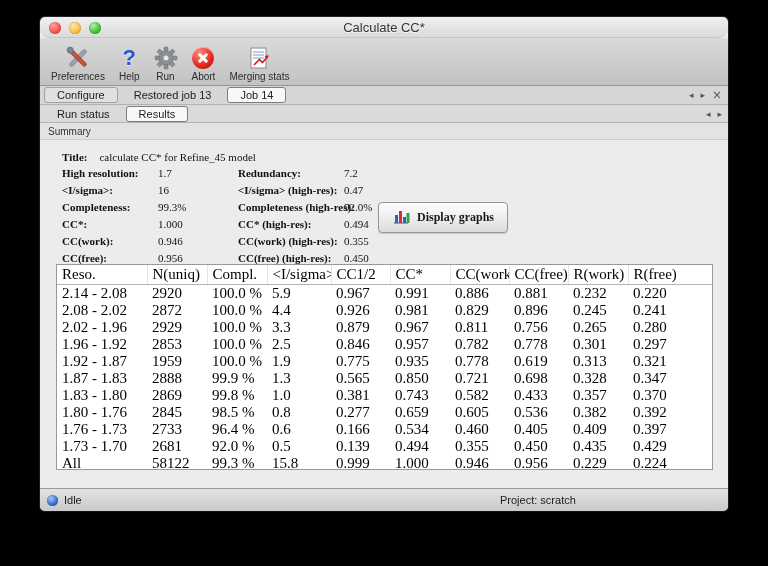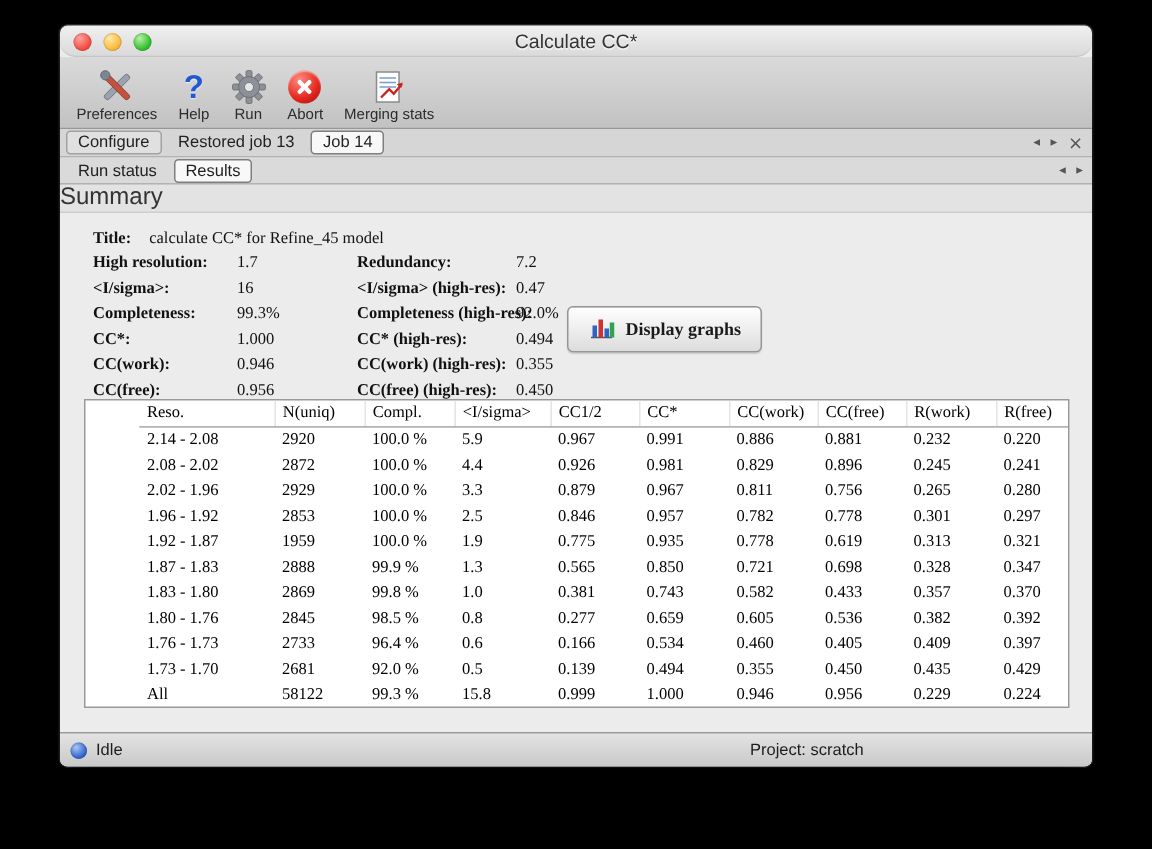--- a/index.html
+++ b/index.html
@@ -36,50 +36,50 @@
                   box-shadow:inset 0 1px 1px rgba(255,255,255,.5); }
   .xbar { position:absolute; left:50%; top:50%; width:12px; height:3px; background:#fff; border-radius:1.5px; }
   .xbar.a { transform:translate(-50%,-50%) rotate(45deg); }
   .xbar.b { transform:translate(-50%,-50%) rotate(-45deg); }
 
   
   .tabrow { flex:0 0 19px; background:#d6d6d6; border-bottom:1px solid #b2b2b2;
             display:flex; align-items:center; padding:0 4px; position:relative;
             font-size:11px; color:#222; }
   .tabrow.sub { flex:0 0 18px; background:#dadada; }
-  .tab { padding:0 7px; margin-right:3px; border-radius:3px; border:1px solid transparent; line-height:14px; white-space:nowrap; }
+  .tab { padding:0 12px; margin-right:3px; border-radius:3px; border:1px solid transparent; line-height:14px; white-space:nowrap; }
   .tab.boxed  { border-color:#a2a2a2; background:#e0e0e0; }
   .tab.active { border-color:#7e7e7e; background:#f8f8f8; }
   .tabnav { position:absolute; right:6px; top:0; height:100%; display:flex; align-items:center;
             gap:7px; color:#555; font-size:9px; font-family:"DejaVu Sans",sans-serif; }
   .tabnav .x { font-size:12px; line-height:10px; }
 
   .sectionrow { flex:0 0 17px; background:#e3e3e3; border-bottom:1px solid #cdcdcd;
-                font-size:16px; color:#333; display:flex; align-items:center; }
+                font-size:10px; color:#333; display:flex; align-items:center; padding-left:8px; }
 
   
   .content { flex:1 1 auto; background:#ececec; position:relative; overflow:hidden;font-family:Liberation Serif, serif; }
   .summary { position:absolute; left:22px; top:8px; right:16px; }
   .trow { display:flex; gap:12px; font-size:11px; height:17px; align-items:center; }
   .lbl { font-weight:bold; color:#111; white-space:nowrap; }
   .val { color:#111; white-space:nowrap; }
   .sgrid { display:grid; grid-template-columns:96px 80px 106px 70px;
            font-size:11px; line-height:17px; }
 
   .btn-graphs { position:absolute; left:338px; top:62px; height:31px;
                 display:flex; align-items:center; gap:7px; padding:8px 13px;
                 border:1px solid #969696; border-radius:4px;
                 background:linear-gradient(#fefefe,#ececec 55%,#dcdcdc);
                 box-shadow:0 1px 1px rgba(0,0,0,.15);
                 font-family:inherit; font-size:12px; font-weight:bold; color:#1a1a1a; }
 
   .tablewrap { position:absolute; left:16px; top:124px; width:657px; height:206px;
                background:#fff; border:1px solid #999; overflow:hidden; }
   table.shell { border-collapse:collapse; width:100%; table-layout:fixed;
-                font-size:11px; color:#000;margin-left:36px; }
+                font-size:15px; color:#000; }
   table.shell th { font-weight:normal; text-align:left; padding:1px 5px; height:17px;
                    border-bottom:1px solid #b3b3b3; border-right:1px solid #e4e4e4;
                    white-space:nowrap; overflow:hidden; }
   table.shell th:last-child { border-right:none; }
   table.shell td { padding:0 5px; height:17px; white-space:nowrap; overflow:hidden; }
 
   
   .statusbar { flex:0 0 23px; background:linear-gradient(#e3e3e3,#c9c9c9);
                border-top:1px solid #999; position:relative; display:flex;
                align-items:center; font-size:11px; color:#1d1d1d; padding-left:7px; gap:6px; }

